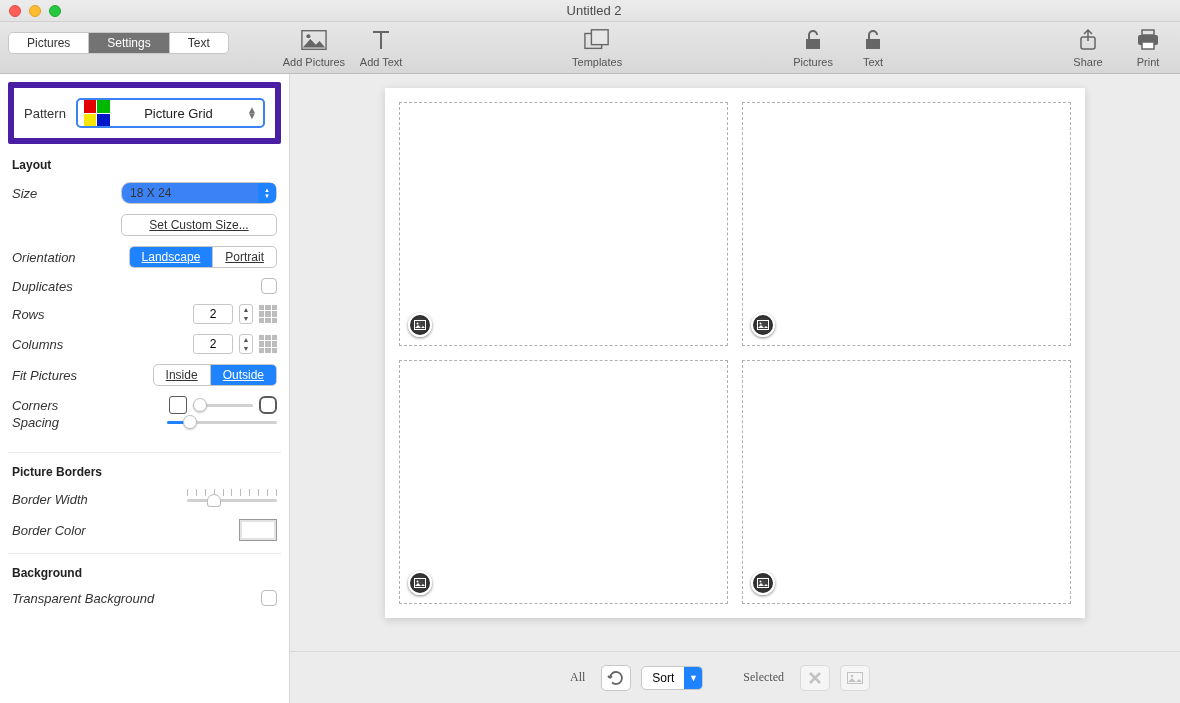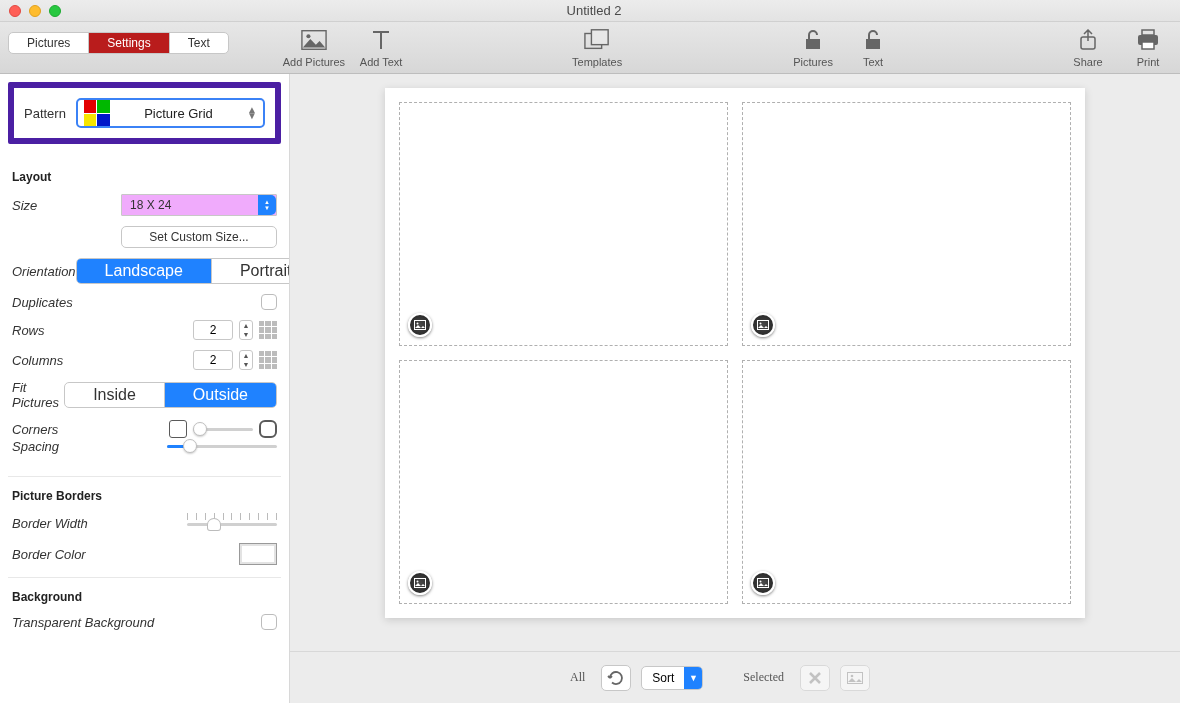--- a/index.html
+++ b/index.html
@@ -12,59 +12,59 @@
 .tr-close{background:#ff5f57;border:1px solid #e14942;}
 .tr-min{background:#febc2e;border:1px solid #e1a11f;}
 .tr-max{background:#28c840;border:1px solid #1dab31;}
 .title-text{position:absolute; left:8px; right:0; text-align:center; font-size:13px; color:#4a4a4a;}
 
 
 .toolbar { height:52px; background:linear-gradient(#e7e7e7,#d7d7d7); border-bottom:1px solid #bdbdbd; display:flex; align-items:center; padding:0 8px;}
 .segmented { display:flex; background:#fff; border:1px solid #c7c7c7; border-radius:5px; overflow:hidden; height:22px; position:relative; top:-5px;}
 .segmented .seg { padding:0 18px; font-size:12px; line-height:20px; color:#333; border-right:1px solid #c7c7c7; cursor:default;}
 .segmented .seg:last-child{border-right:none;}
-.segmented .seg.active{background:#b91c1c; color:#fff;}
+.segmented .seg.active{background:#737373; color:#fff;}
 .tool-group { display:flex; gap:12px;}
 .tool-btn { display:flex; flex-direction:column; align-items:center; gap:3px; min-width:48px; cursor:default;}
 .tool-btn .ico { width:26px; height:26px; display:flex; align-items:center; justify-content:center; color:#5a5a5a;}
 .tool-btn .lbl { font-size:11px; color:#555;}
 .spacer-flex{flex:1;}
 
 
 .body { display:flex; height:629px;}
 .sidebar { width:290px; background:#fff; border-right:1px solid #d8d8d8; position:relative; overflow:hidden;}
 .sidebar-scroll{overflow-y:auto; height:100%; padding:8px;}
 .sidebar-scroll::-webkit-scrollbar{width:14px;}
 .sidebar-scroll::-webkit-scrollbar-thumb{background:#c9c9c9; border-radius:7px; border:3px solid #fff;}
 .canvas-area{ flex:1; background:#ececec; display:flex; flex-direction:column;}
 
 
-.pattern-box{ border:6px solid #4b1fa3; border-radius:2px; padding:10px 10px; display:flex; align-items:center; gap:10px; margin-bottom:14px;}
+.pattern-box{ border:6px solid #4b1fa3; border-radius:2px; padding:10px 10px; display:flex; align-items:center; gap:10px; margin-bottom:2px;}
 .pattern-lbl{font-size:13px; color:#333;}
 .pattern-select{ flex:1; background:#fff; border:2px solid #3b82f6; border-radius:5px; height:30px; display:flex; align-items:center; padding:0 6px; gap:10px; position:relative;}
 .pattern-swatch{ width:26px; height:26px; display:grid; grid-template-columns:1fr 1fr; grid-template-rows:1fr 1fr; gap:1px;}
 .pattern-swatch span{display:block;}
 .ps-r{background:#e30000;} .ps-g{background:#00b800;} .ps-y{background:#f7e600;} .ps-b{background:#0016c9;}
 .pattern-name{font-size:13px; color:#222; flex:1; text-align:center;}
 .chev{ font-size:10px; color:#777; line-height:6px;}
 
 .section{ border-bottom:1px solid #e8e8e8; padding:12px 4px;}
 .section h3{ font-size:12px; font-weight:600; color:#222; margin-bottom:10px;}
 .row{ display:flex; align-items:center; margin-bottom:10px; font-size:13px; color:#333;}
 .row .rlabel{ width:90px;font-style:italic;}
 .row .rctrl{ flex:1; display:flex; align-items:center; gap:6px; justify-content:flex-end;}
 
-.mac-select{ background:#f0abfc; border:1px solid #c7c7c7; border-radius:1px; height:22px; font-size:12px; padding:0 20px 0 8px; position:relative; display:flex; align-items:center; width:156px;}
+.mac-select{ background:#3b82f6; border:1px solid #c7c7c7; border-radius:9px; height:22px; font-size:12px; padding:0 20px 0 8px; position:relative; display:flex; align-items:center; width:156px;}
 .mac-select .sel-caret{ position:absolute; right:0; top:0; bottom:0; width:18px; background:#1f82ff; border-radius:0 5px 5px 0; display:flex; flex-direction:column; align-items:center; justify-content:center;}
 .mac-select .sel-caret::before{content:"▲"; font-size:6px; color:#fff; line-height:6px;}
 .mac-select .sel-caret::after{content:"▼"; font-size:6px; color:#fff; line-height:6px;}
 
 .mac-btn{ background:#fff; border:1px solid #c7c7c7; border-radius:5px; height:22px; font-size:12px; padding:0 12px; display:inline-flex; align-items:center; cursor:default;}
 .seg2{ display:flex; border:1px solid #c7c7c7; border-radius:5px; overflow:hidden; background:#fff;}
-.seg2 .s{ padding:3px 28px; font-size:16px; color:#333; border-right:1px solid #c7c7c7;}
+.seg2 .s{ padding:3px 12px; font-size:12px; color:#333; border-right:1px solid #c7c7c7;text-decoration:underline;}
 .seg2 .s:last-child{border-right:none;}
 .seg2 .s.active{ background:#1f82ff; color:#fff;}
 .checkbox{ width:16px; height:16px; border:1px solid #bcbcbc; border-radius:4px; background:#fff;}
 .num-input{ width:40px; height:20px; border:1px solid #c7c7c7; border-radius:3px; background:#fff; text-align:center; font-size:12px;}
 .stepper{ width:14px; height:20px; display:flex; flex-direction:column; border:1px solid #c7c7c7; border-radius:3px; overflow:hidden;}
 .stepper div{flex:1; font-size:7px; display:flex; align-items:center; justify-content:center; color:#555;}
 .grid-ico{ width:18px; height:18px; display:grid; grid-template-columns:repeat(3,1fr); grid-template-rows:repeat(3,1fr); gap:1px;}
 .grid-ico span{background:#bcbcbc;}
 .slider{ position:relative; height:16px; width:110px;}
 .slider-track{ position:absolute; top:7px; left:0; right:0; height:3px; background:#d0d0d0; border-radius:2px;}
@@ -227,21 +227,21 @@
           <div class="rctrl">
             <div class="mac-select">
               <span>18 X 24</span>
               <span class="sel-caret"></span>
             </div>
           </div>
         </div>
         <div class="row">
           <div class="rlabel"></div>
           <div class="rctrl">
-            <div class="mac-btn" style="width:156px; justify-content:center;">Set Custom Size...</div>
+            <div class="mac-btn" style="width:156px; justify-content:center;text-decoration:underline;">Set Custom Size...</div>
           </div>
         </div>
 
         <div class="row">
           <div class="rlabel">Orientation</div>
           <div class="rctrl">
             <div class="seg2">
               <div class="s active">Landscape</div>
               <div class="s">Portrait</div>
             </div>

